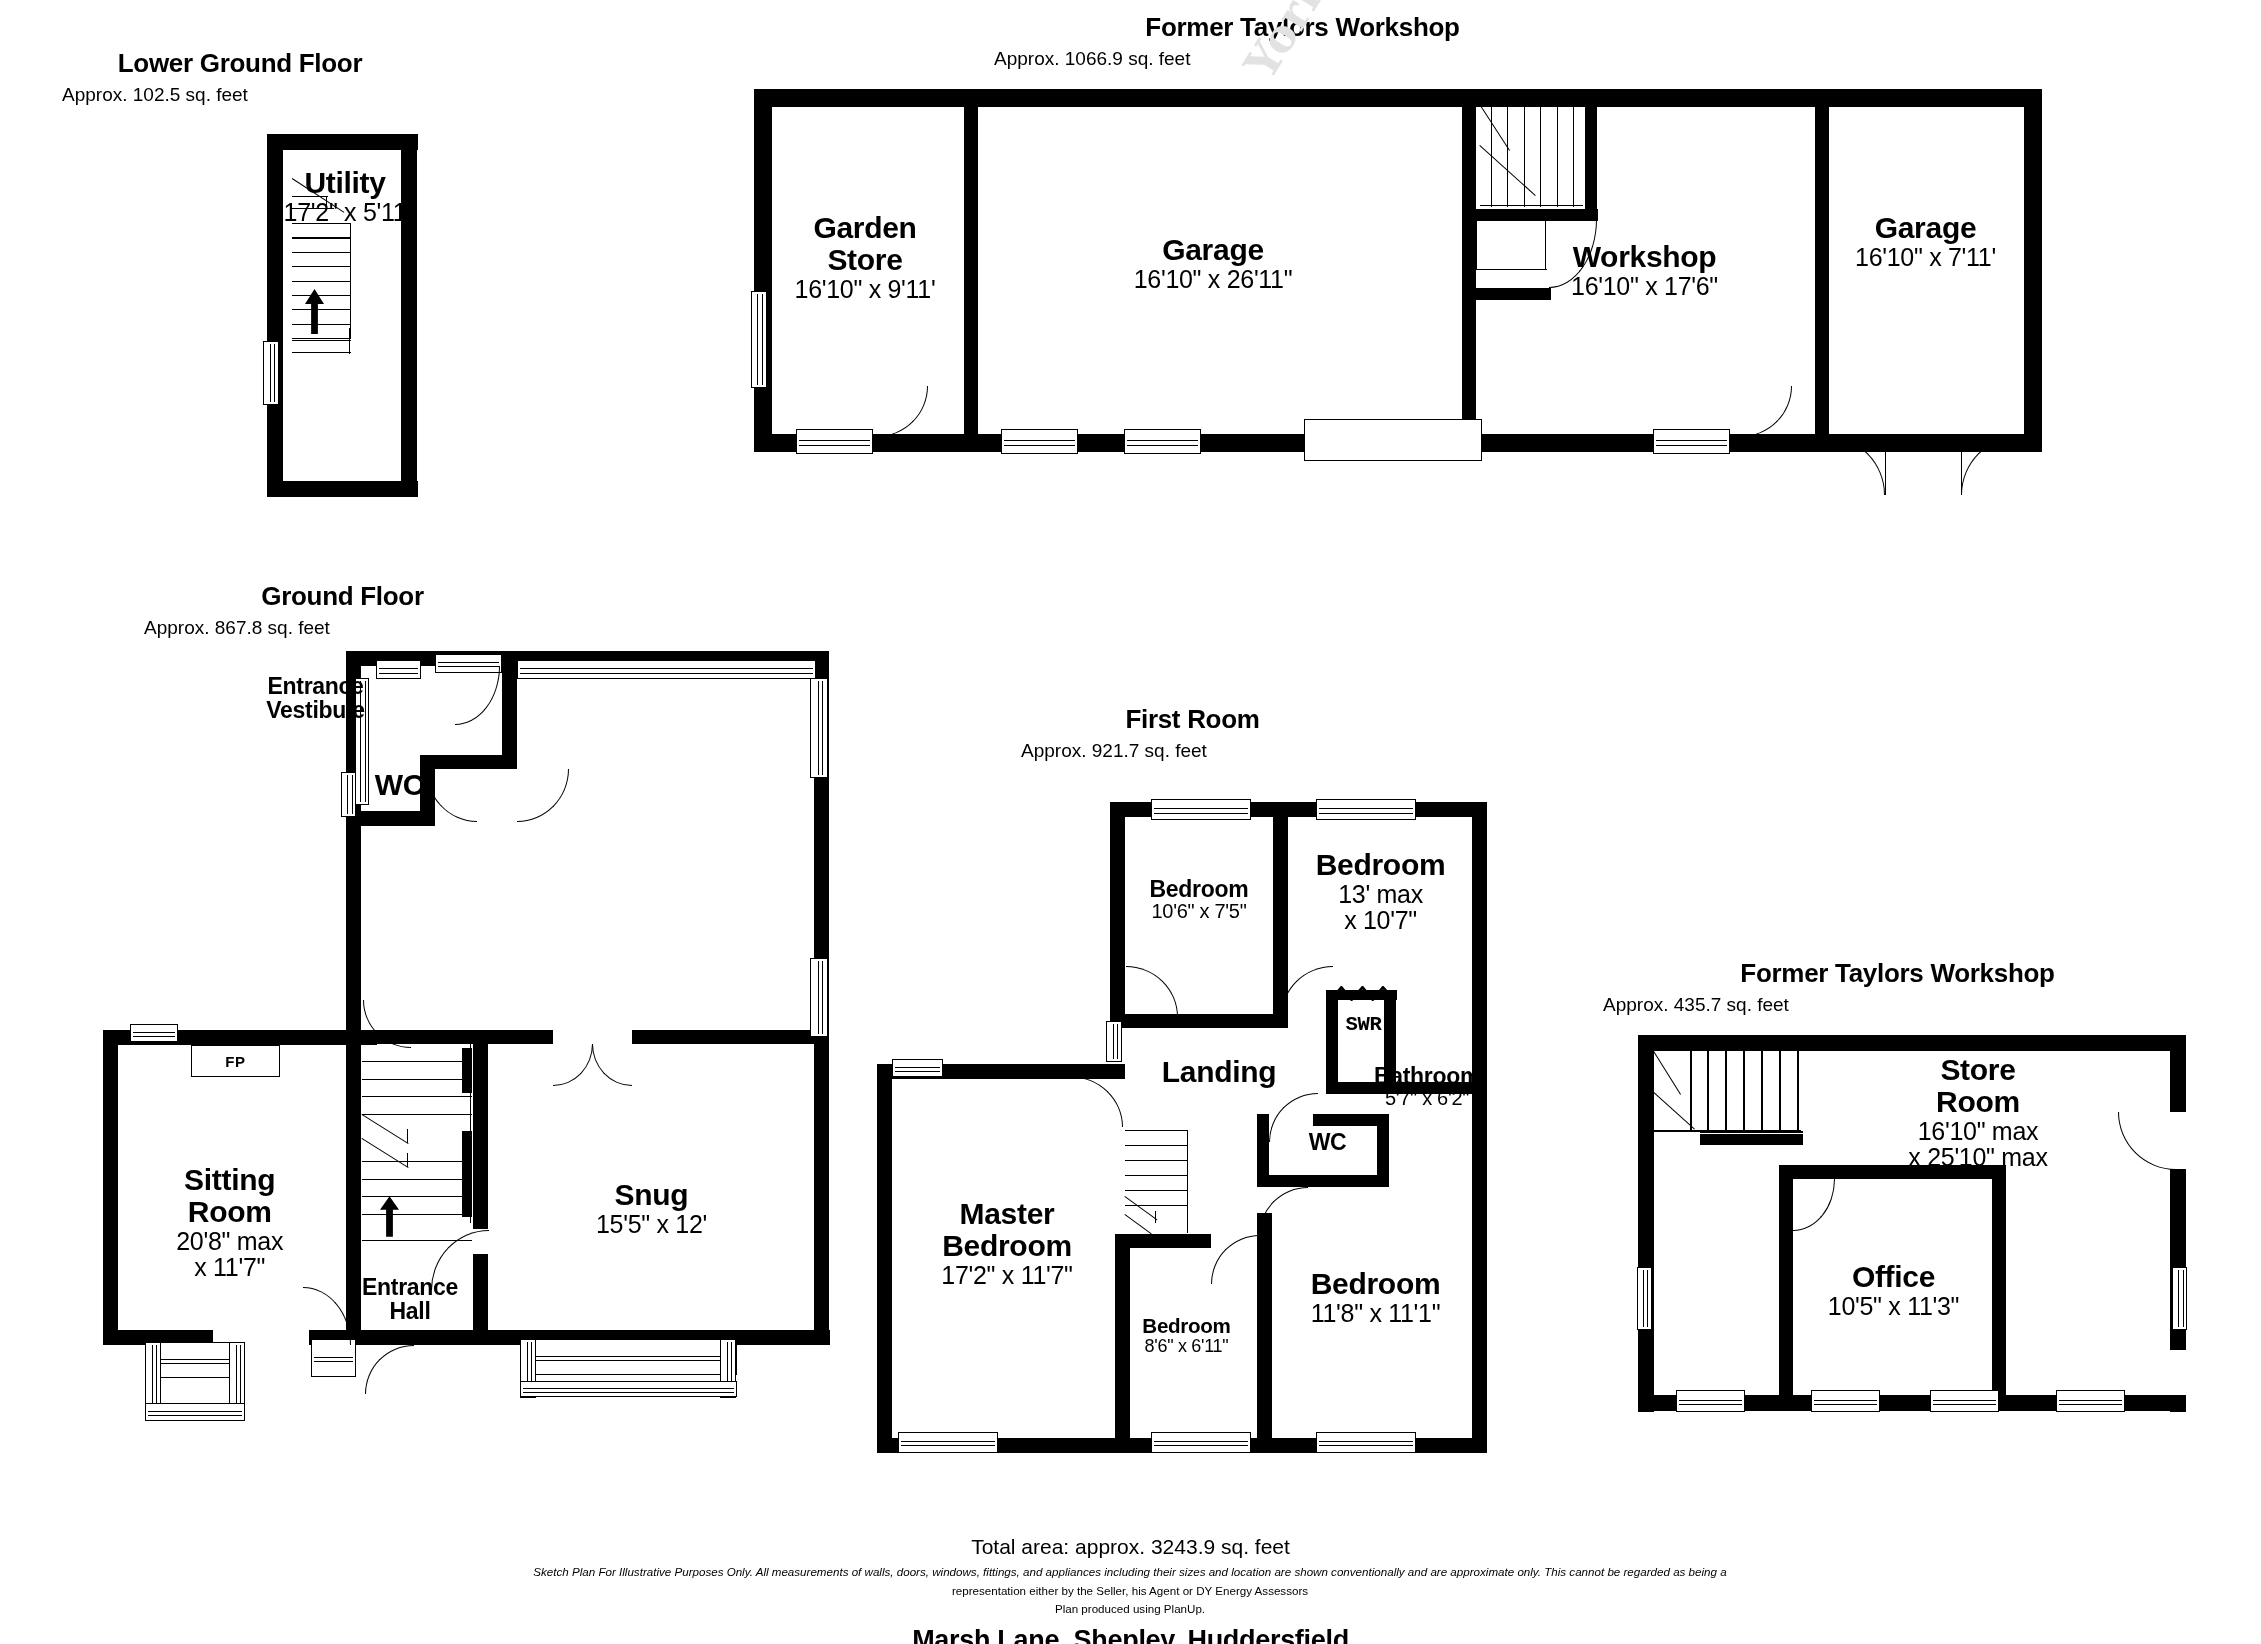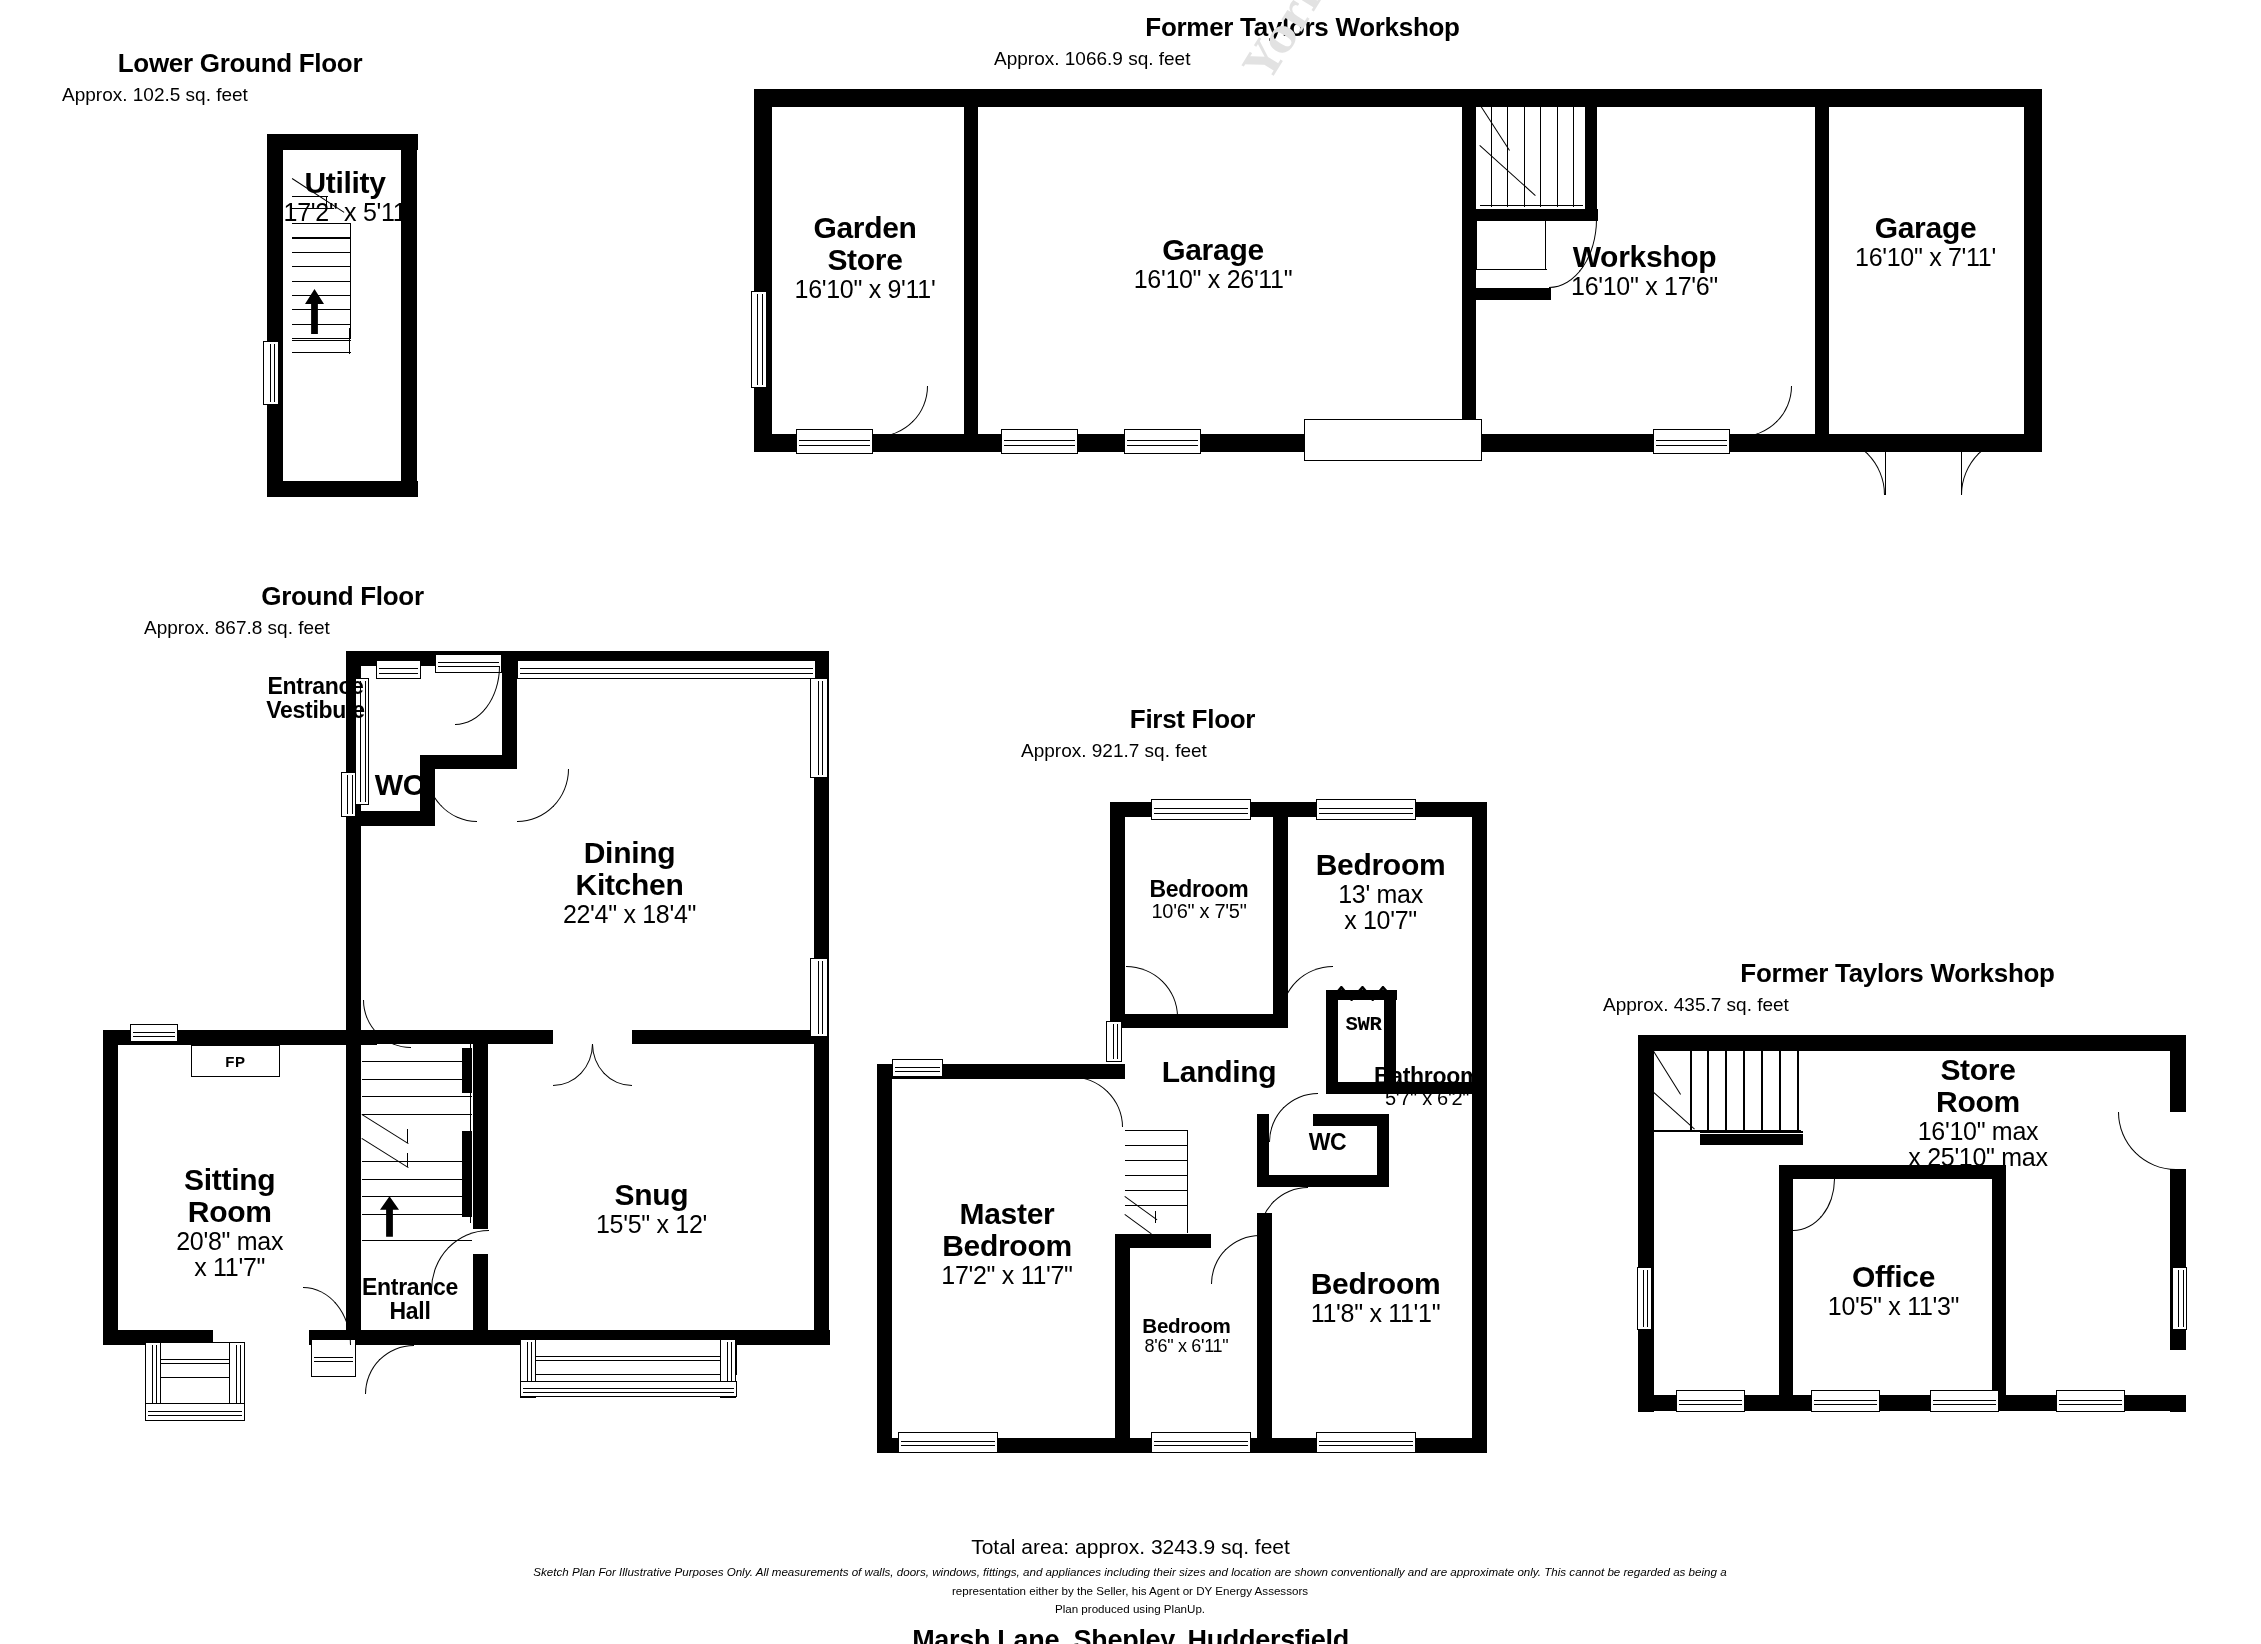--- a/index.html
+++ b/index.html
@@ -376,42 +376,37 @@
     <polygon points="14,0 28,20 19,20 19,60 9,60 9,20 0,20" fill="#000"></polygon>
   </svg>
 
   <div class="room-label" style="left:62px; top:23px; width:301px;">
     <span class="nm sm">Entrance</span>
     <span class="nm sm">Vestibule</span>
   </div>
   <div class="room-label" style="left:259px; top:118px; width:75px;">
     <span class="nm">WC</span>
   </div>
-  <div class="room-label" style="left:376px; top:186px; width:301px;">
-    <span class="nm">Dining</span>
-    <span class="nm">Kitchen</span>
-    <span class="dim">22'4" x 18'4"</span>
-  </div>
   <div class="room-label" style="left:13.7px; top:513px; width:226px;">
     <span class="nm">Sitting</span>
     <span class="nm">Room</span>
     <span class="dim">20'8" max</span>
     <span class="dim">x 11'7"</span>
   </div>
   <div class="room-label" style="left:439px; top:528px; width:219px;">
     <span class="nm">Snug</span>
     <span class="dim">15'5" x 12'</span>
   </div>
   <div class="room-label" style="left:218px; top:624px; width:178px;">
     <span class="nm sm">Entrance</span>
     <span class="nm sm">Hall</span>
   </div>
 </div>
 
-<div class="floor-title" style="left:1021px; top:704px; width:343px;">First Floor</div>
+<div class="floor-title" style="left:1021px; top:704px; width:343px;">First Room</div>
 <div class="floor-sub" style="left:1021px; top:740px; width:343px;">Approx. 921.7 sq. feet</div>
 
 <div class="plan-block" style="left:877px; top:802px; width:610px; height:651px;">
 
   <div class="w" style="left:233px; top:0; width:377px; height:15px;"></div>
   <div class="w" style="left:233px; top:0; width:15px; height:226px;"></div>
   <div class="w" style="left:396px; top:0; width:15px; height:226px;"></div>
   <div class="w" style="left:248px; top:212px; width:163px; height:13.7px;"></div>
   <div class="w" style="left:595px; top:0; width:15px; height:651px;"></div>
 

